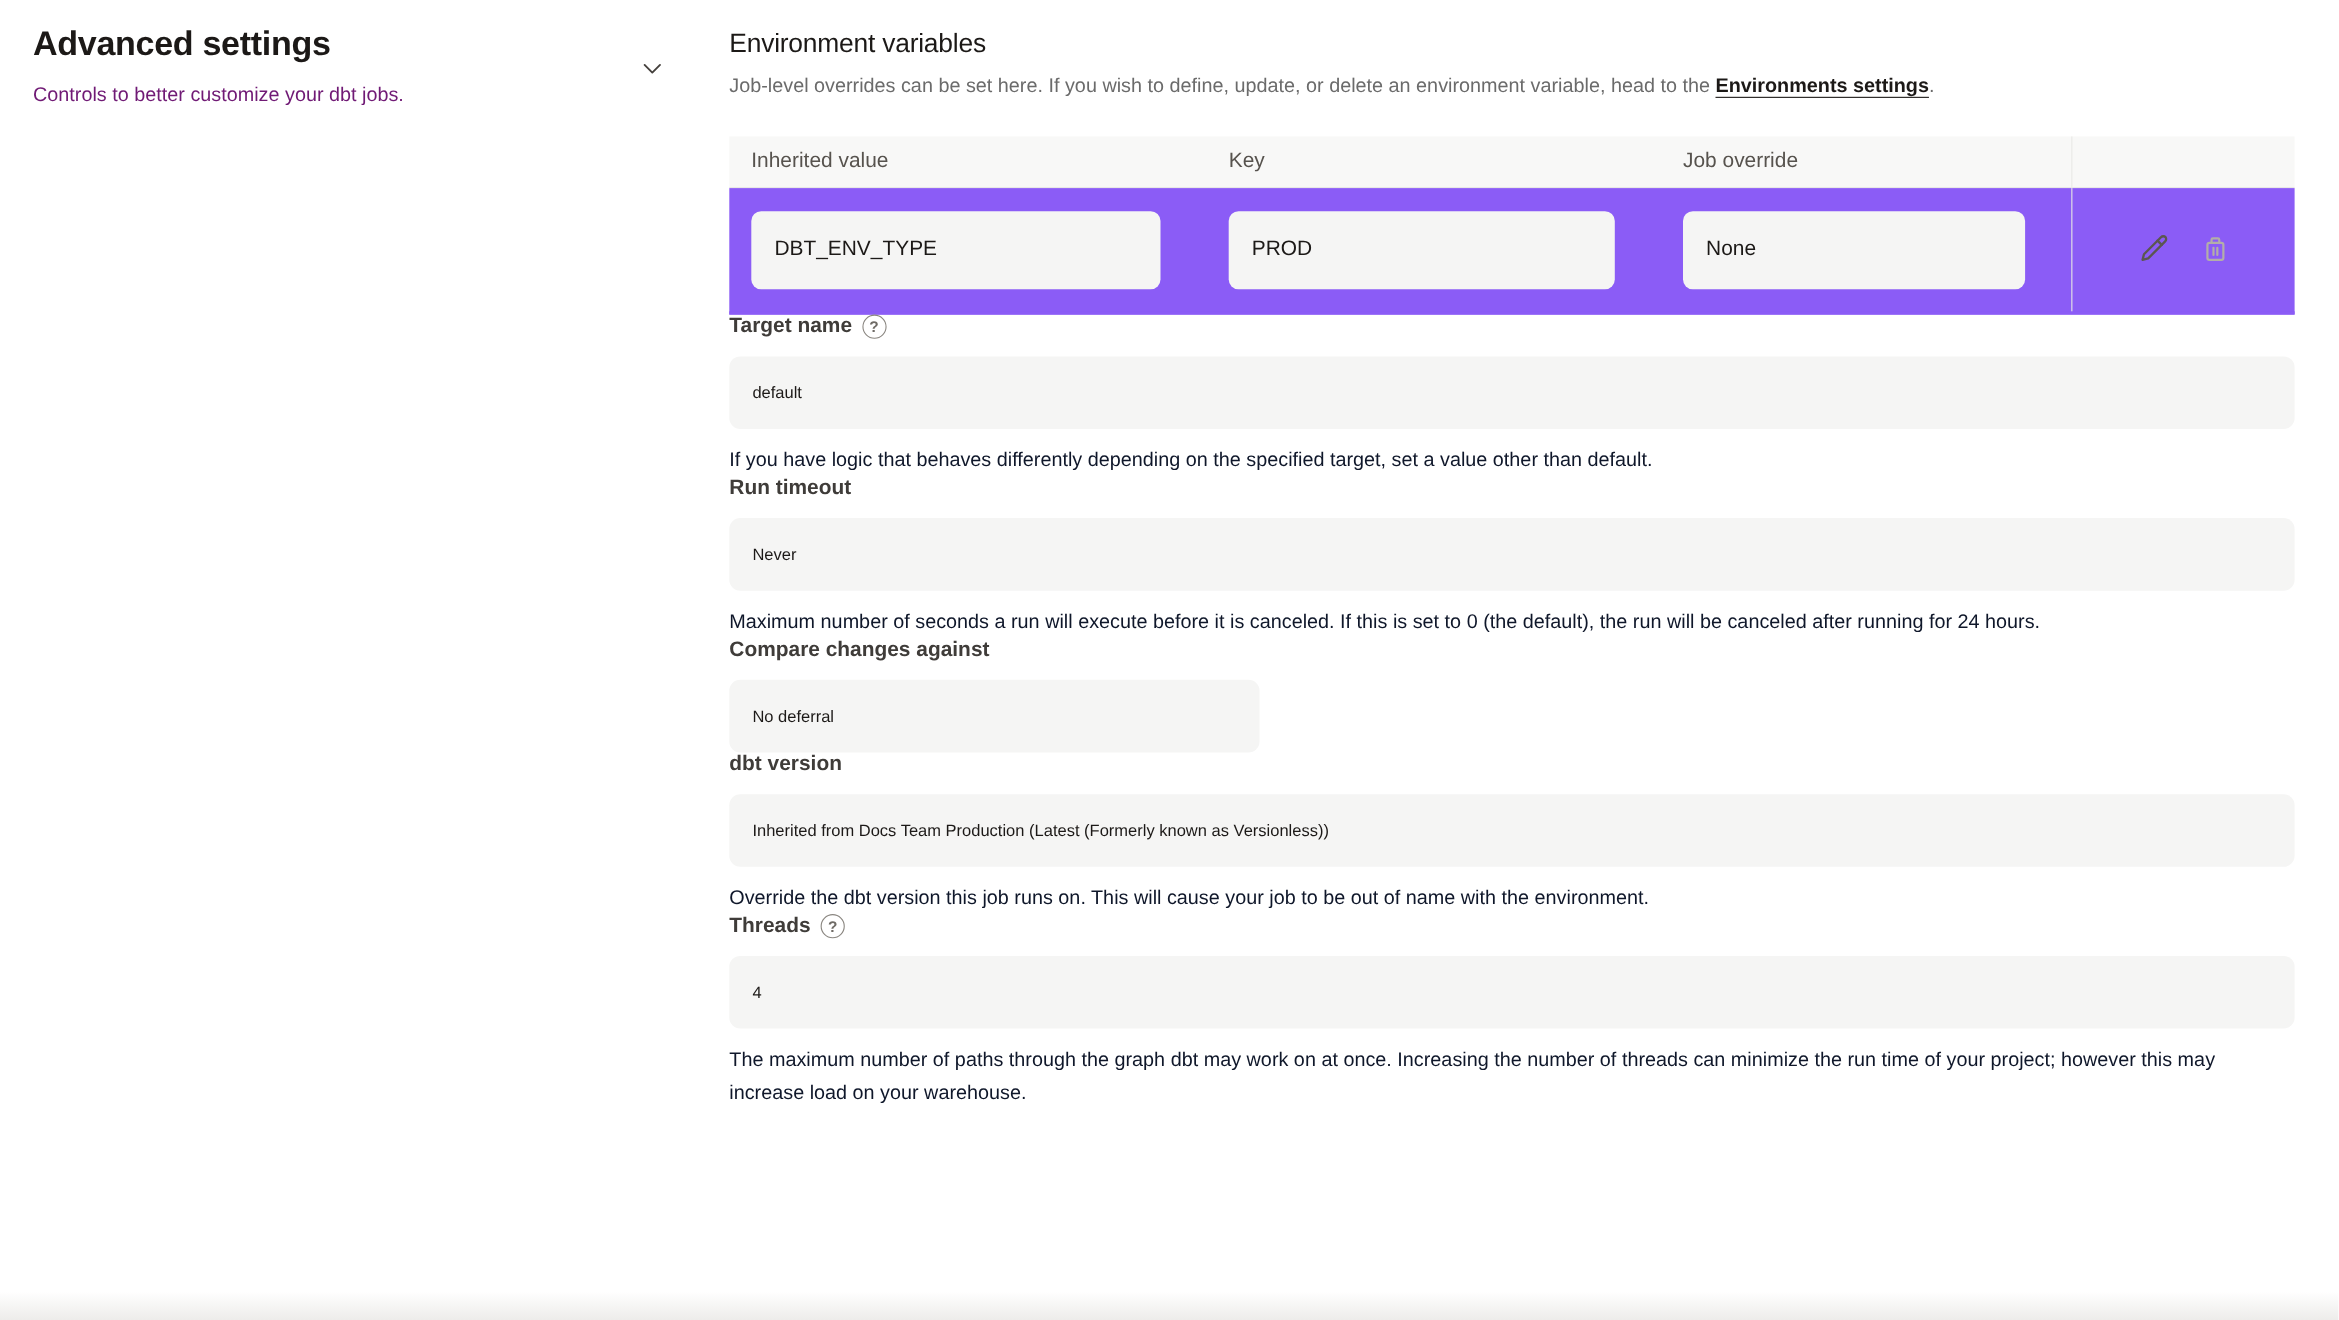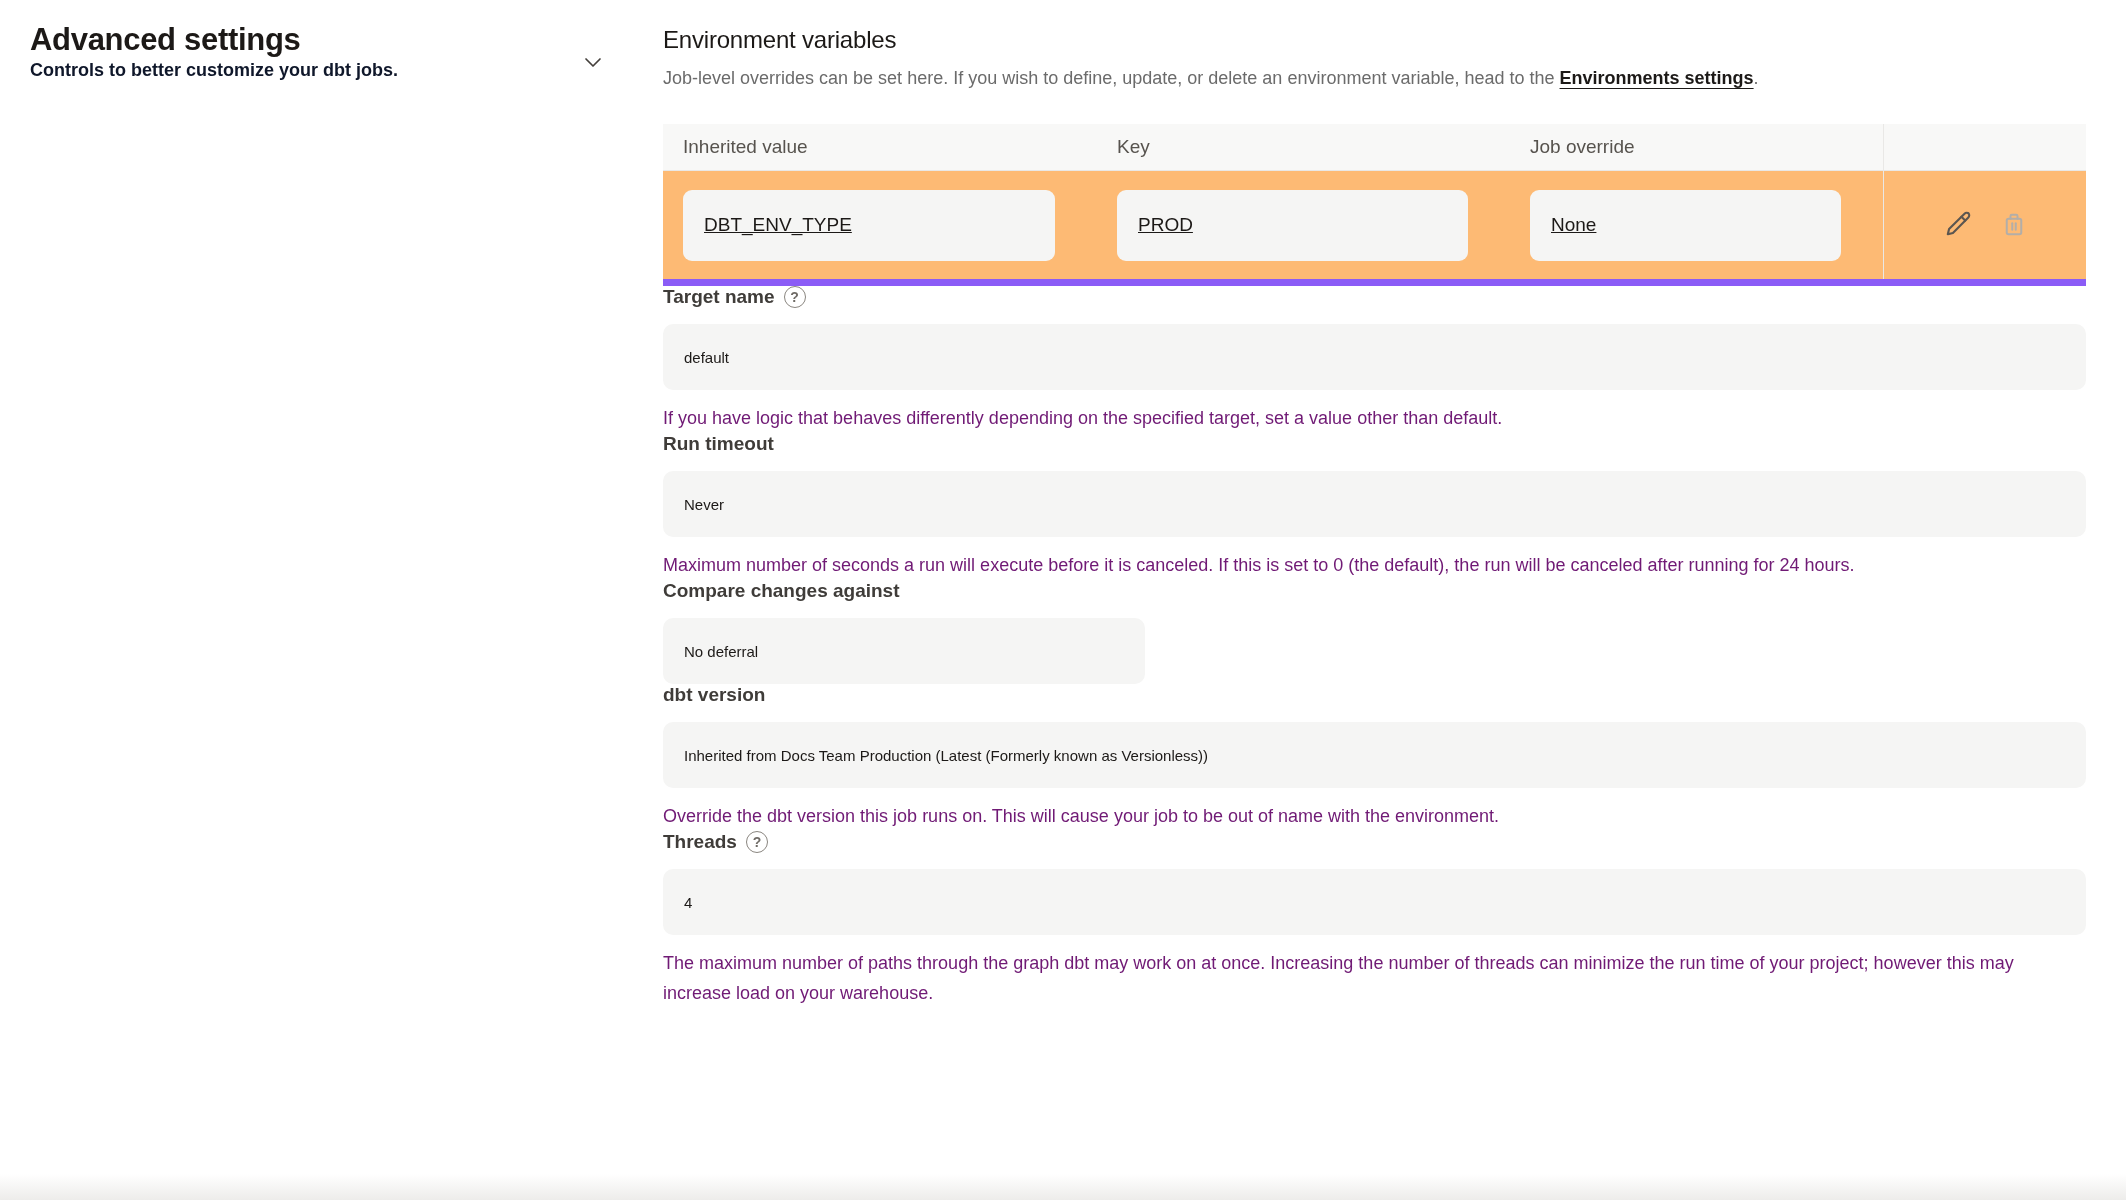--- a/index.html
+++ b/index.html
@@ -12,21 +12,21 @@
   }
   .page { display: flex; width: 100%; height: 100%; position: relative; }
 
   
   .left-panel {
     width: 663px; flex: 0 0 663px;
     padding: 22px 0 0 30px;
     position: relative;
   }
   .left-title { font-size: 31px; font-weight: 700; letter-spacing: -0.3px; color: #1c1917; }
-  .left-subtitle { margin-top: 2px; font-size: 18px; color: #0f172a; font-weight: bold; }
+  .left-subtitle { margin-top: 18px; font-size: 18px; color: #701a75; }
   .collapse-chevron {
     position: absolute; top: 50px; right: 58px;
     width: 24px; height: 24px; cursor: pointer;
   }
 
   
   .right-panel { flex: 1 1 auto; padding: 26px 40px 0 0; }
   .section-title { font-size: 24px; font-weight: 400; letter-spacing: -0.2px; color: #1c1917; }
   .section-desc { margin-top: 11px; font-size: 18px; color: #6b6b6b; line-height: 26px; }
   .section-desc a {
@@ -43,21 +43,21 @@
   .env-head {
     background: #f8f8f7;
     border-bottom: 1px solid #e9e8e6;
     height: 47px;
   }
   .env-head .cell {
     display: flex; align-items: center;
     padding-left: 20px;
     font-size: 19px; color: #57534e;
   }
-  .env-body { border-bottom: 7px solid #8b5cf6; height: 115px; background: #fdba74; text-decoration: underline; }
+  .env-body { border-bottom: 3px solid #8b5cf6; height: 115px; background: #8b5cf6; }
   .env-body .cell { display: flex; align-items: center; }
   .cell-actions { border-left: 1px solid #e9e8e6; justify-content: center; gap: 24px; }
   .pill {
     margin-left: 20px;
     width: calc(100% - 62px);
     height: 71px;
     background: #f5f5f4;
     border-radius: 9px;
     display: flex; align-items: center;
     padding-left: 21px;
@@ -82,21 +82,21 @@
     height: 66px; width: 100%;
     background: #f5f5f4; border-radius: 10px;
     display: flex; align-items: center;
     padding-left: 21px;
     font-size: 15px; color: #1c1917;
     cursor: pointer;
   }
   .field-input.narrow { width: 482px; }
   .field-help {
     margin-top: 13px;
-    font-size: 18px; color: #701a75; line-height: 30px;
+    font-size: 18px; color: #0f172a; line-height: 30px;
   }
 
   .bottom-fade {
     position: absolute; left: 0; bottom: 0; width: 100%; height: 26px;
     background: linear-gradient(to bottom, rgba(237,236,234,0), #edecea);
     pointer-events: none;
   }
 </style>
 </head>
 <body>

